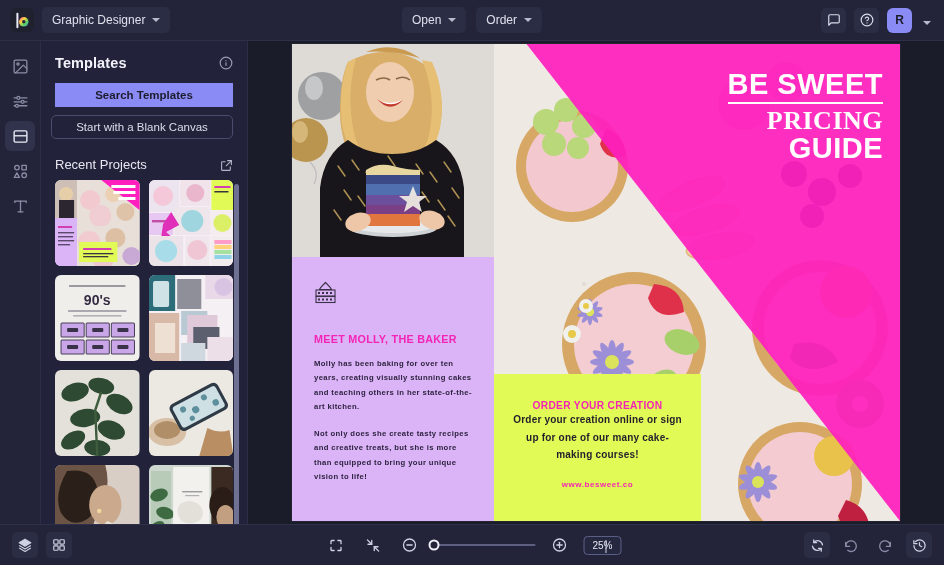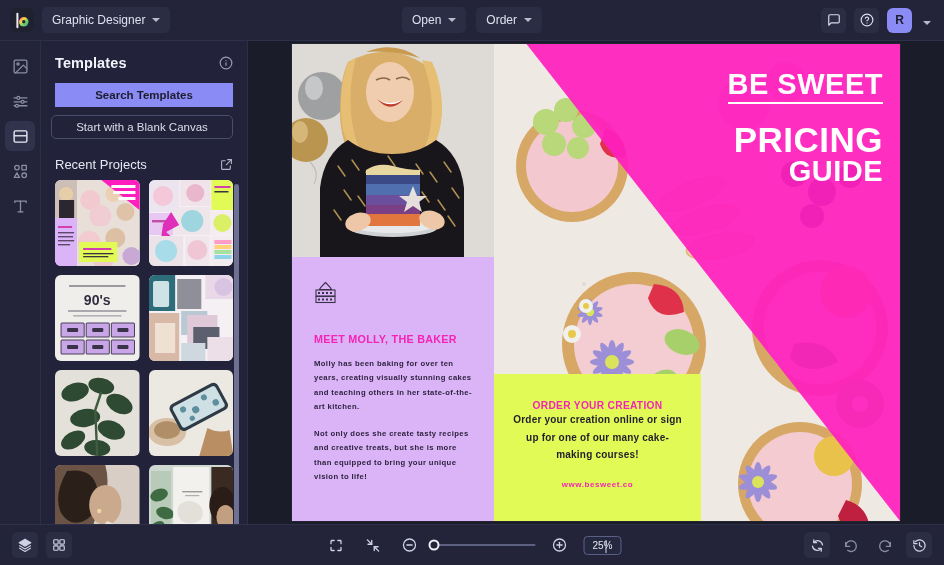--- a/index.html
+++ b/index.html
@@ -105,21 +105,21 @@
   }
   .btn-outline {
     margin: 8px 14px 0 10px; height: 24px;
     background: transparent; color: #dcdeec;
     border: 1px solid #494c6b; border-radius: 5px;
     font-size: 11.5px;
     display: flex; align-items: center; justify-content: center;
     cursor: pointer; font-family: "Liberation Sans", sans-serif;
   }
   .recent-head {
-    display: flex; align-items: center; justify-content: space-between;
+    display: flex; align-items: flex-end; justify-content: space-between;
     padding: 18px 14px 8px 14px;
   }
   .recent-title { font-size: 13px; color: #e6e7f2; }
   .ext-ic { color: #b4b6cb; cursor: pointer; display:flex; }
   .thumbs {
     flex: 1; overflow: hidden;
     padding: 0 14px 0 14px;
     display: grid; grid-template-columns: 1fr 1fr;
     gap: 9px; align-content: start;
     position: relative;
@@ -179,21 +179,21 @@
     opacity: .93;
   }
   .headline {
     position: absolute; top: 27px; right: 17px;
     text-align: right; color: #ffffff;
     font-family: "Liberation Sans", sans-serif;
     font-weight: bold; line-height: .92;
     letter-spacing: .5px;
   }
   .hl1 { font-size: 29px; padding-bottom: 4px; border-bottom: 2.5px solid #fff; display:inline-block; }
-  .hl2 { font-size: 35px; display:block; margin-top: 20px; }
+  .hl2 { font-size: 26px; display:block; margin-top: 5px; font-family: Liberation Serif, serif; }
   .hl3 { font-size: 29px; display:block; margin-top: 2px; }
 
   .order-box {
     position: absolute; left: 0; bottom: 0;
     width: 207px; height: 147px;
     background: #e2fa55;
     padding: 26px 14px 0 14px; text-align: center;
   }
   .order-title {
     font-size: 10.2px; font-weight: bold; color: #f324b6;

